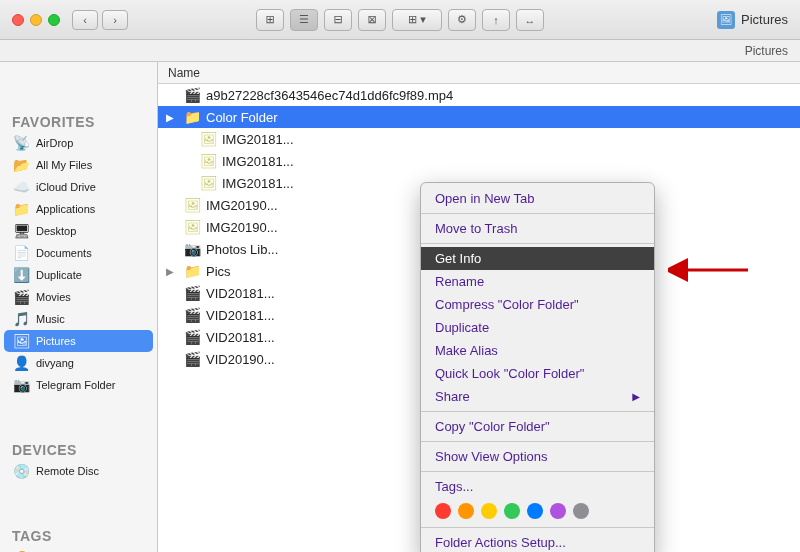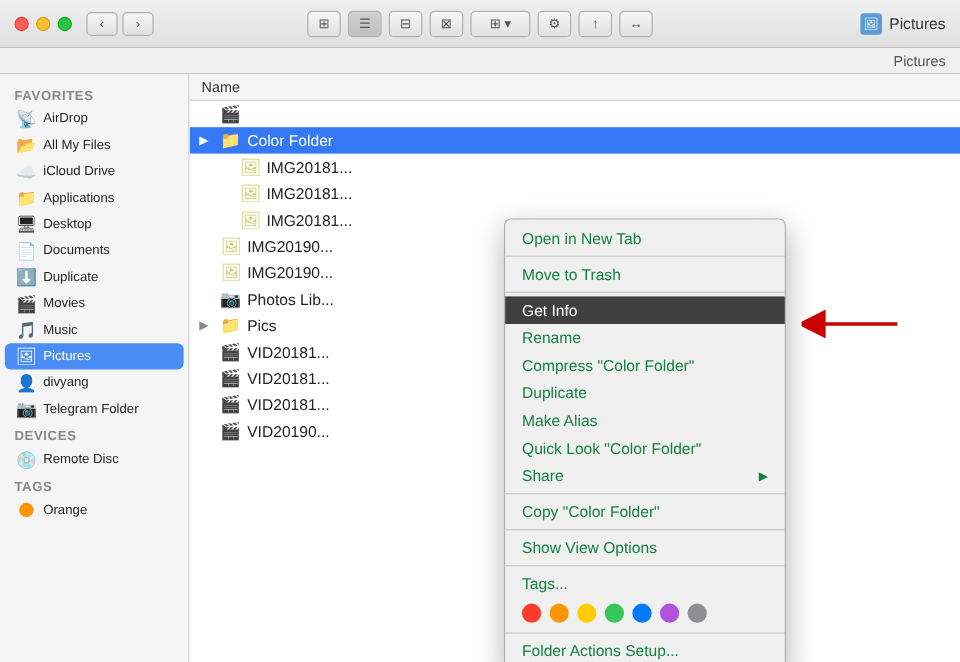--- a/index.html
+++ b/index.html
@@ -124,26 +124,27 @@
     
     .sidebar {
       width: 158px;
       background: #f5f5f5;
       border-right: 1px solid #c8c8c8;
       overflow-y: auto;
       flex-shrink: 0;
       padding-top: 6px;
     }
     .sidebar-section-label {
-      font-size: 11px;
+      font-size: 14px;
       font-weight: 600;
       color: #888;
       padding: 6px 12px 2px 12px;
       text-transform: uppercase;
       letter-spacing: 0.5px;
+      margin-top: 40px;
     }
     .sidebar-item {
       display: flex;
       align-items: center;
       padding: 3px 10px;
       gap: 6px;
       cursor: pointer;
       color: #222;
       font-size: 13px;
       border-radius: 5px;
@@ -224,21 +225,21 @@
       box-shadow: 0 8px 24px rgba(0,0,0,0.3);
       z-index: 100;
       padding: 4px 0;
     }
     .ctx-item {
       display: flex;
       align-items: center;
       justify-content: space-between;
       padding: 4px 14px;
       font-size: 13px;
-      color: #15803d;
+      color: #4c1d95;
       cursor: pointer;
     }
     .ctx-item.highlighted { background: #404040; color: white; }
     .ctx-separator {
       height: 1px;
       background: #c8c8c8;
       margin: 3px 0;
     }
     .ctx-arrow { font-size: 10px; }
     .ctx-tags-row {
@@ -375,20 +376,21 @@
 
   <div class="content-area">
     <div class="column-header">
       <span>Name</span>
     </div>
     <ul class="file-list">
 
       <li class="file-item">
         <span class="file-disclosure"></span>
         <span class="file-icon video-icon">🎬</span>
+        <span>a9b27228cf3643546ec74d1dd6fc9f89.mp4</span>
       </li>
 
       <li class="file-item selected">
         <span class="file-disclosure open">▶</span>
         <span class="file-icon">📁</span>
         <span>Color Folder</span>
       </li>
 
       <li class="file-item" style="padding-left: 24px;">
         <span class="file-disclosure"></span>

